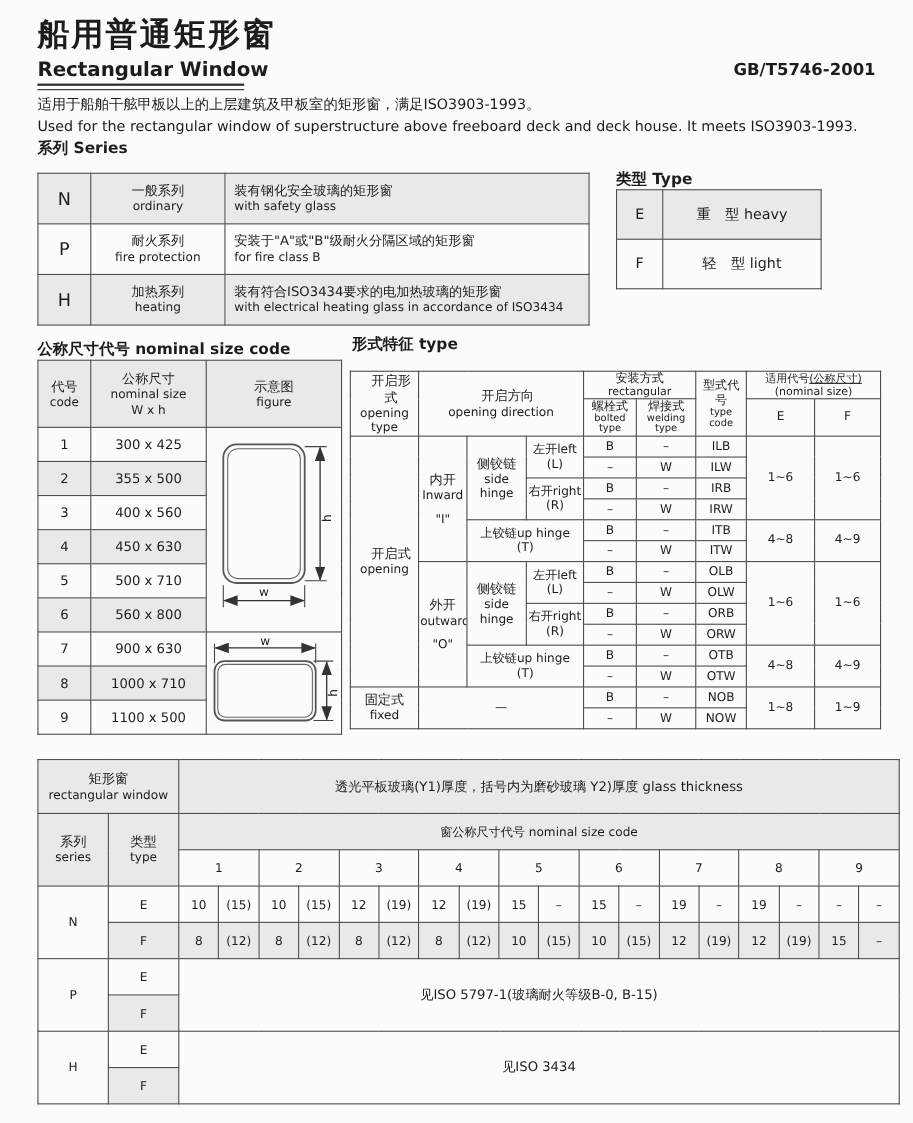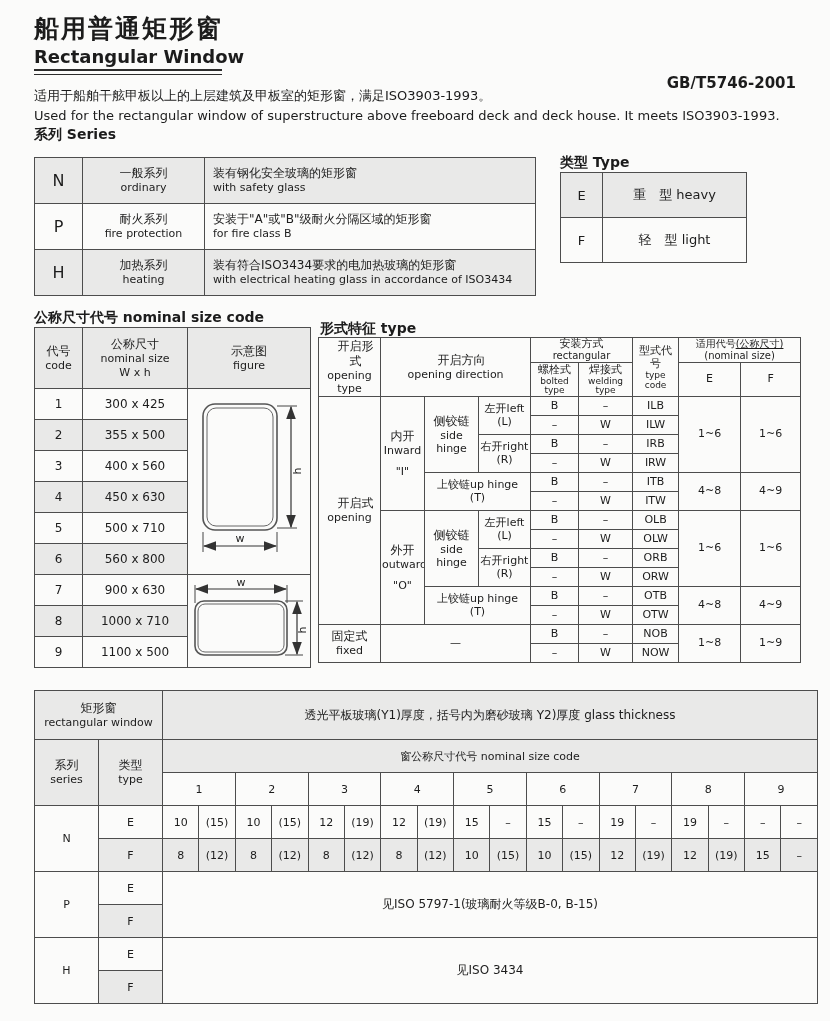--- a/index.html
+++ b/index.html
@@ -8,24 +8,24 @@
     background:#fbfbfa;color:#1c1c1c;
     font-family:"DejaVu Sans","Liberation Sans",sans-serif;
   }
   .abs{position:absolute;}
   table{border-collapse:collapse;table-layout:fixed;}
   td{border:1px solid #4d4d4d;text-align:center;vertical-align:middle;padding:1px 2px;overflow:hidden;}
   .shade{background:#e9e9e8;}
   .zh{display:block;font-size:12px;line-height:1.25;}
   .en{display:block;font-size:11px;line-height:1.2;}
   .sm{font-size:9px;line-height:1.05;display:block;}
-  .page-title{font-size:25px;font-weight:bold;letter-spacing:2px;margin:0;}
+  .page-title{font-size:29px;font-weight:bold;letter-spacing:2px;margin:0;}
   .page-subtitle{font-size:18px;font-weight:bold;margin:1px 0 0 0;}
   .dbl-underline{width:188px;height:3px;border-top:2px solid #2c2c2c;border-bottom:1px solid #2c2c2c;margin-top:2px;}
-  .standard{font-size:15px;font-weight:bold;margin-top:20px;}
+  .standard{font-size:15px;font-weight:bold;}
   .intro{font-size:13px;line-height:1.5;}
   .sec-title{font-size:14px;font-weight:bold;}
   .series-tbl{width:501px;}
   .series-tbl td{height:43px;}
   .series-tbl .desc{text-align:left;padding-left:8px;}
   .type-tbl{width:186px;}
   .type-tbl td{height:42px;font-size:13px;}
   .size-tbl{width:276px;font-size:12px;}
   .size-tbl td{height:28px;}
   .size-tbl td.hdr{height:58px;}
@@ -207,21 +207,21 @@
     <td class="shade">8</td>
     <td class="shade">1000 x 710</td>
   </tr>
   <tr>
     <td>9</td>
     <td>1100 x 500</td>
   </tr>
 </tbody>
   </table>
 
-<div class="abs sec-title" style="left:320px;top:320px;">形式特征 type</div>
+<div class="abs sec-title" style="left:320px;top:304px;">形式特征 type</div>
 <table class="form-tbl abs" style="left:318px;top:337px;">
   <colgroup>
     <col style="width:62px">
       <col style="width:44px">
       <col style="width:54px">
       <col style="width:52px">
     <col style="width:48px">
       <col style="width:54px">
       <col style="width:46px">
       <col style="width:62px">

